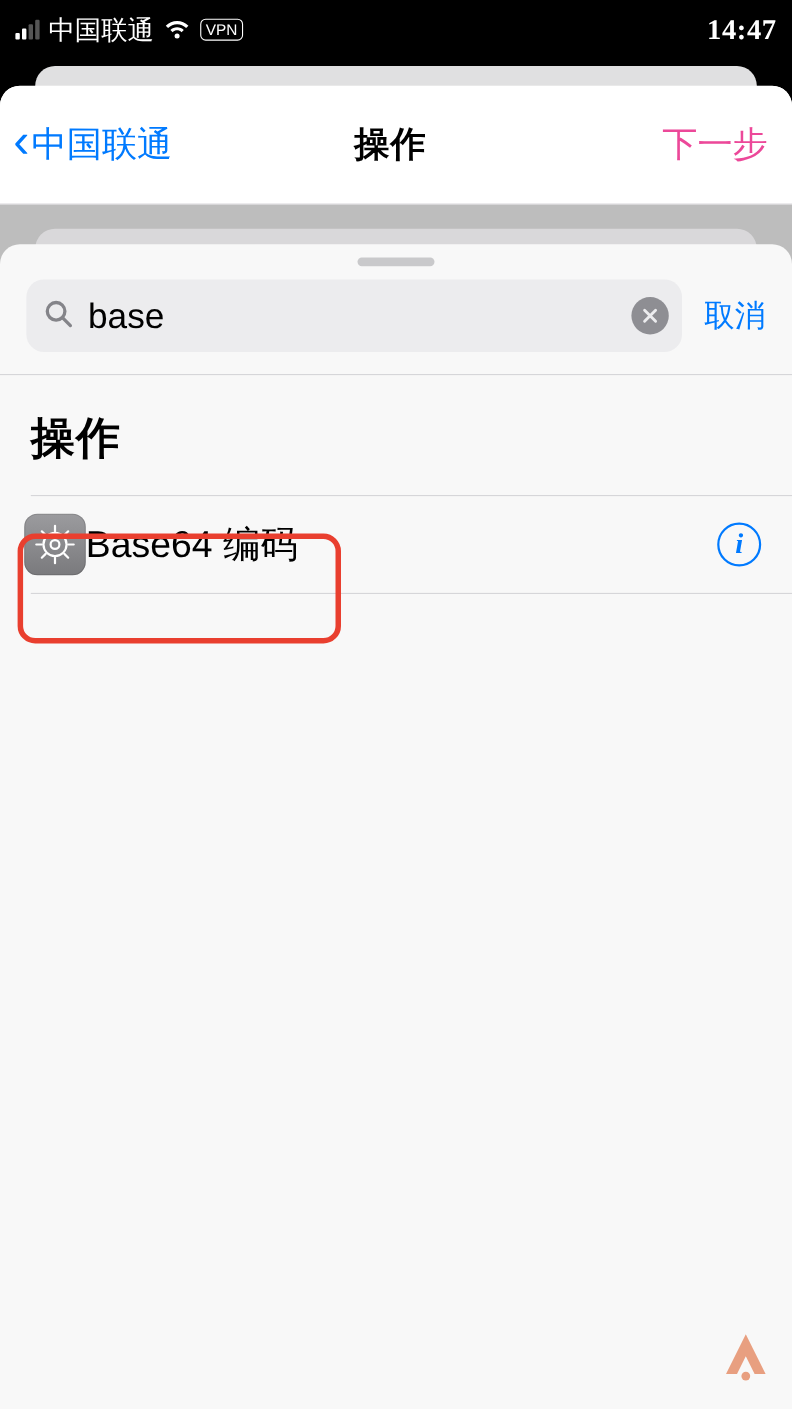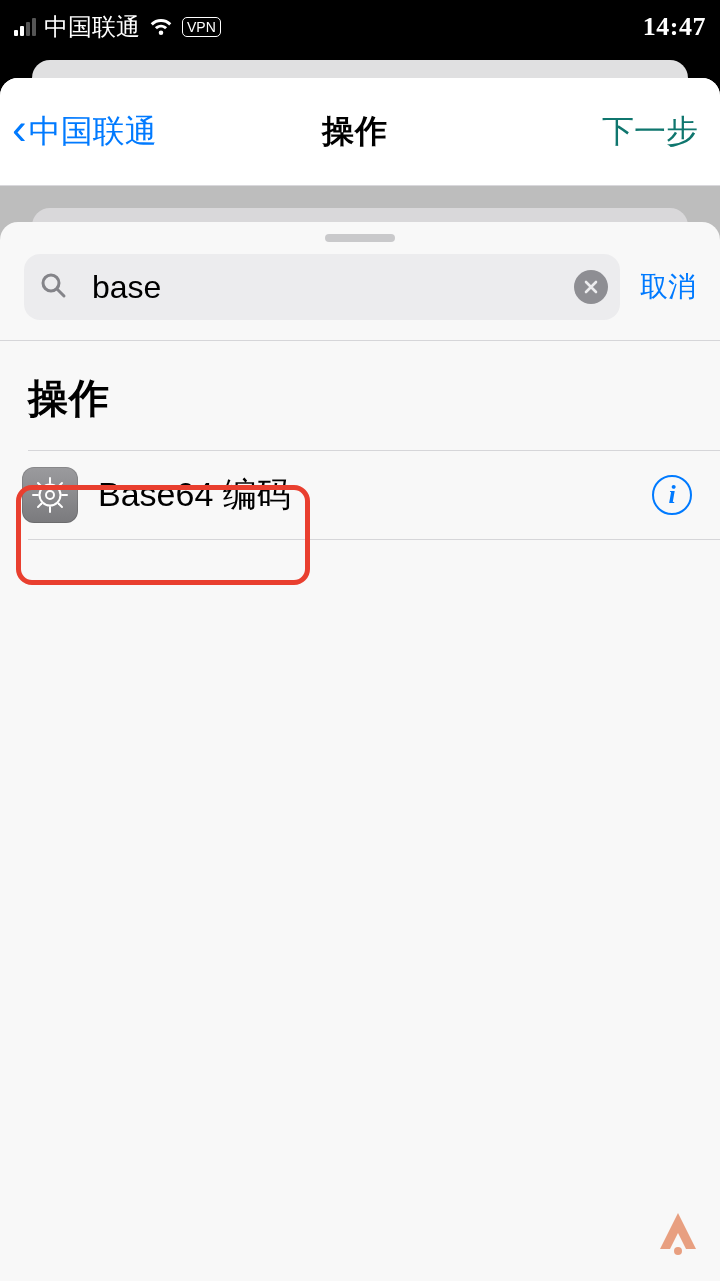--- a/index.html
+++ b/index.html
@@ -59,21 +59,21 @@
     
     .navbar {
       height: 108px;
       display: flex; align-items: center;
       padding: 0 12px;
       border-bottom: 1px solid #d9d8dc;
       background:#fff;
     }
     .nav-left { display: flex; align-items: center; flex: 1; color: #007aff; font-size: 32px; gap: 0; }
     .nav-title { flex: 0 0 auto; font-size: 32px; font-weight: 600; color: #000; letter-spacing: 1px; }
-    .nav-right { flex: 1; display: flex; justify-content: flex-end; color: #0f766e; font-size: 32px; font-weight: 500; padding-right: 10px; }
+    .nav-right { flex: 1; display: flex; justify-content: flex-end; color: #ec4899; font-size: 32px; font-weight: 500; padding-right: 10px; }
     .chev-left { font-size: 44px; font-weight: 300; line-height: 0.6; margin-right: 2px; margin-top:-4px; }
 
     
     .under-area {
       background:#bdbdbd;
       height: 100%;
       position:relative;
     }
     .under-shadow {
       position:absolute; left:32px; right:32px; top:22px; height:50px;
@@ -96,38 +96,37 @@
       flex: 1; display: flex; align-items: center;
       background: #ececee; border-radius: 16px;
       height: 66px; padding: 0 12px 0 14px;
       gap: 10px;
     }
     .search-field svg { flex: 0 0 auto; }
     .search-input {
       flex: 1; border: none; background: transparent; outline: none;
       font-size: 32px; color: #000;
       font-family: inherit;
-      margin-left: 12px;
     }
     .clear-btn {
       flex: 0 0 auto; width: 34px; height: 34px; border-radius: 50%;
       background: #8e8e93; display:flex; align-items:center; justify-content:center;
     }
     .clear-btn svg { display:block; }
     .cancel-link { color:#007aff; font-size:28px; }
 
     .sheet-divider { height:1px; background:#d6d6d9; }
 
     .section-title-wrap { padding: 30px 28px 24px; }
     .section-title { font-size: 40px; font-weight:700; letter-spacing:1px; color:#000; }
 
     .list-divider { height:1px; background:#d6d6d9; margin-left:28px; }
 
     .result-row {
-      display:flex; align-items:center; padding:16px 28px 16px 22px; gap:20px;
+      display:flex; align-items:center; padding:16px 28px 16px 22px; 
     }
     .row-icon {
       width: 56px; height:56px; border-radius:12px;
       background: linear-gradient(180deg,#9b9b9e,#7a7a7d);
       display:flex; align-items:center; justify-content:center;
       box-shadow: inset 0 0 0 1px rgba(0,0,0,0.12);
     }
     .row-label { flex:1; font-size:34px; color:#000; font-weight:400; }
     .info-btn { width:40px; height:40px; border:2.5px solid #007aff; border-radius:50%; display:flex; align-items:center; justify-content:center; color:#007aff; font-family:Georgia,serif; font-style:italic; font-weight:600; font-size:26px; line-height:1; }
 

